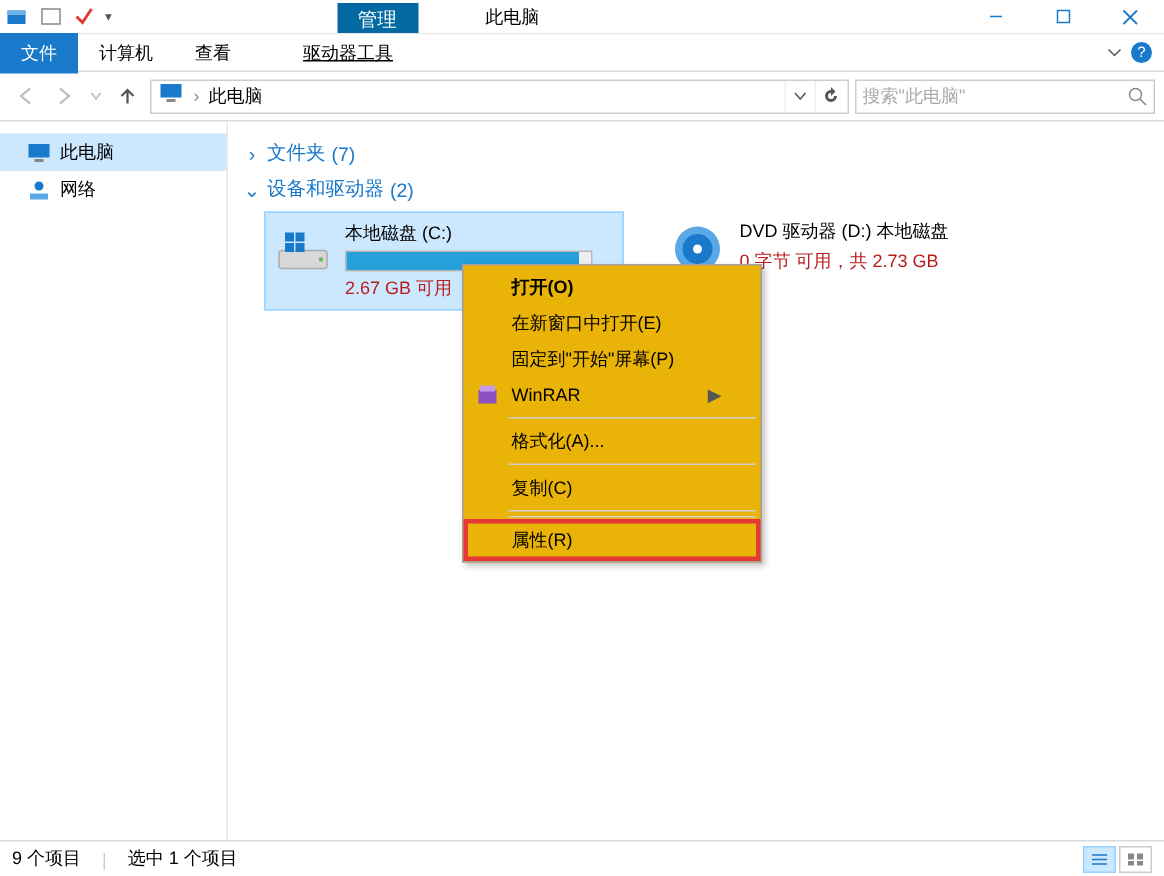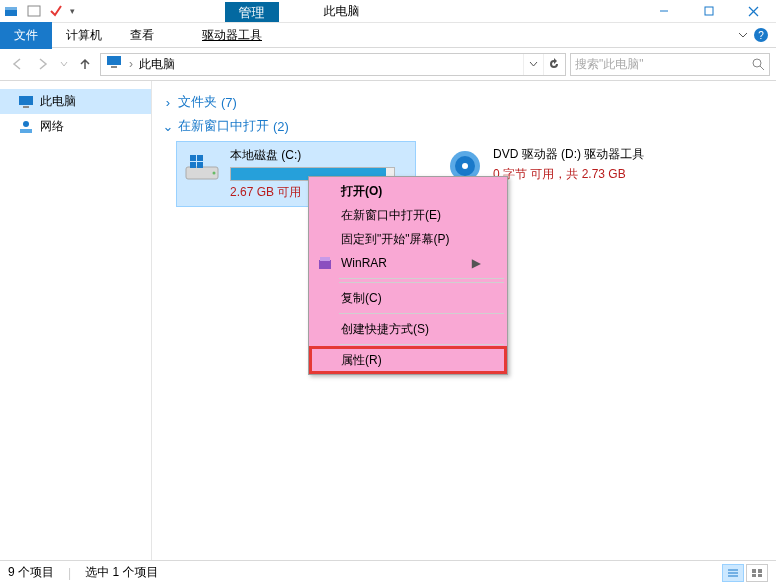--- a/index.html
+++ b/index.html
@@ -49,21 +49,21 @@
 .drive { display: flex; gap: 8px; padding: 5px; width: 240px; }
 .drive.selected { background: #CCE8FF; border: 1px solid #99D1FF; }
 .drive-icon { width: 40px; height: 40px; display: flex; align-items: center; justify-content: center; }
 .drive-info { display: flex; flex-direction: column; gap: 3px; font-size: 12px; }
 .drive-name {}
 .drive-bar { width: 165px; height: 14px; border: 1px solid #b8b8b8; background: #eee; position: relative; }
 .drive-bar-fill { position: absolute; left: 0; top: 0; bottom: 0; background: #26A0DA; }
 .drive-free { color: #b91c1c; }
 
 
-.ctxmenu { position: absolute; left: 308px; top: 176px; width: 200px; background: #f9a8d4; border: 1px solid #a0a0a0; box-shadow: 2px 2px 4px rgba(0,0,0,0.25); padding: 2px; }
+.ctxmenu { position: absolute; left: 308px; top: 176px; width: 200px; background: #eab308; border: 1px solid #a0a0a0; box-shadow: 2px 2px 4px rgba(0,0,0,0.25); padding: 2px; }
 .ctxmenu .mi { display: flex; align-items: center; height: 24px; padding: 0 24px 0 30px; font-size: 12px; position: relative; }
 .ctxmenu .mi .micon { position: absolute; left: 6px; width: 16px; height: 16px; display: flex; align-items: center; justify-content: center; }
 .ctxmenu .mi .arrow { margin-left: auto; color: #555; }
 .ctxmenu .msep { height: 1px; background: #d0d0d0; margin: 3px 1px 3px 28px; }
 .ctxmenu .mi.highlight { outline: 3px solid #E53935; outline-offset: -1px; }
 .ctxmenu .mi.bold { font-weight: bold; }
 
 
 .statusbar { position: absolute; bottom: 0; left: 0; right: 0; height: 24px; border-top: 1px solid #d9d9d9; display: flex; align-items: center; padding: 0 8px; font-size: 12px; gap: 14px; background: #fff; }
 .statusbar .viewbtns { margin-left: auto; display: flex; gap: 2px; }
@@ -212,21 +212,21 @@
 
   <div class="main">
     <div class="group-header">
       <span class="chev">›</span>
       <span>文件夹</span>
       <span>(7)</span>
     </div>
 
     <div class="group-header">
       <span class="chev">⌄</span>
-      <span>在新窗口中打开</span>
+      <span>设备和驱动器</span>
       <span>(2)</span>
     </div>
 
     <div class="drives">
       <div class="drive selected">
         <div class="drive-icon">
           <svg width="40" height="40">
               <rect x="4" y="20" width="32" height="12" rx="2" fill="#d8d8d8" stroke="#aaa"></rect>
               <rect x="8" y="8" width="6" height="6" fill="#1979CA"></rect>
               <rect x="15" y="8" width="6" height="6" fill="#1979CA"></rect>
@@ -246,21 +246,21 @@
 
       <div class="drive">
         <div class="drive-icon">
           <svg width="40" height="40">
               <circle cx="20" cy="20" r="15" fill="#5AA9E6"></circle>
               <circle cx="20" cy="20" r="10" fill="#1979CA"></circle>
               <circle cx="20" cy="20" r="3" fill="#fff"></circle>
             </svg>
         </div>
         <div class="drive-info">
-          <div class="drive-name">DVD 驱动器 (D:) 驱动器工具</div>
+          <div class="drive-name">DVD 驱动器 (D:) 本地磁盘</div>
           <div class="drive-free">0 字节 可用，共 2.73 GB</div>
         </div>
       </div>
     </div>
   </div>
 </div>
 
 <div class="ctxmenu">
   <div class="mi bold">
       <span>打开(O)</span>
@@ -275,28 +275,28 @@
     <span class="micon">
         <svg width="14" height="14">
           <rect x="1" y="4" width="12" height="9" fill="#8B4FBF"></rect>
           <rect x="2" y="1" width="10" height="4" fill="#C79AE8"></rect>
         </svg>
       </span>
     <span>WinRAR</span>
     <span class="arrow">▶</span>
   </div>
   <div class="msep"></div>
+  <div class="mi">
+      <span>格式化(A)...</span>
+    </div>
   <div class="msep"></div>
   <div class="mi">
       <span>复制(C)</span>
     </div>
   <div class="msep"></div>
-  <div class="mi">
-      <span>创建快捷方式(S)</span>
-    </div>
   <div class="msep"></div>
   <div class="mi highlight">
       <span>属性(R)</span>
     </div>
 </div>
 
 <div class="statusbar">
   <span>9 个项目</span>
   <span style="color:#ccc;">|</span>
   <span>选中 1 个项目</span>

